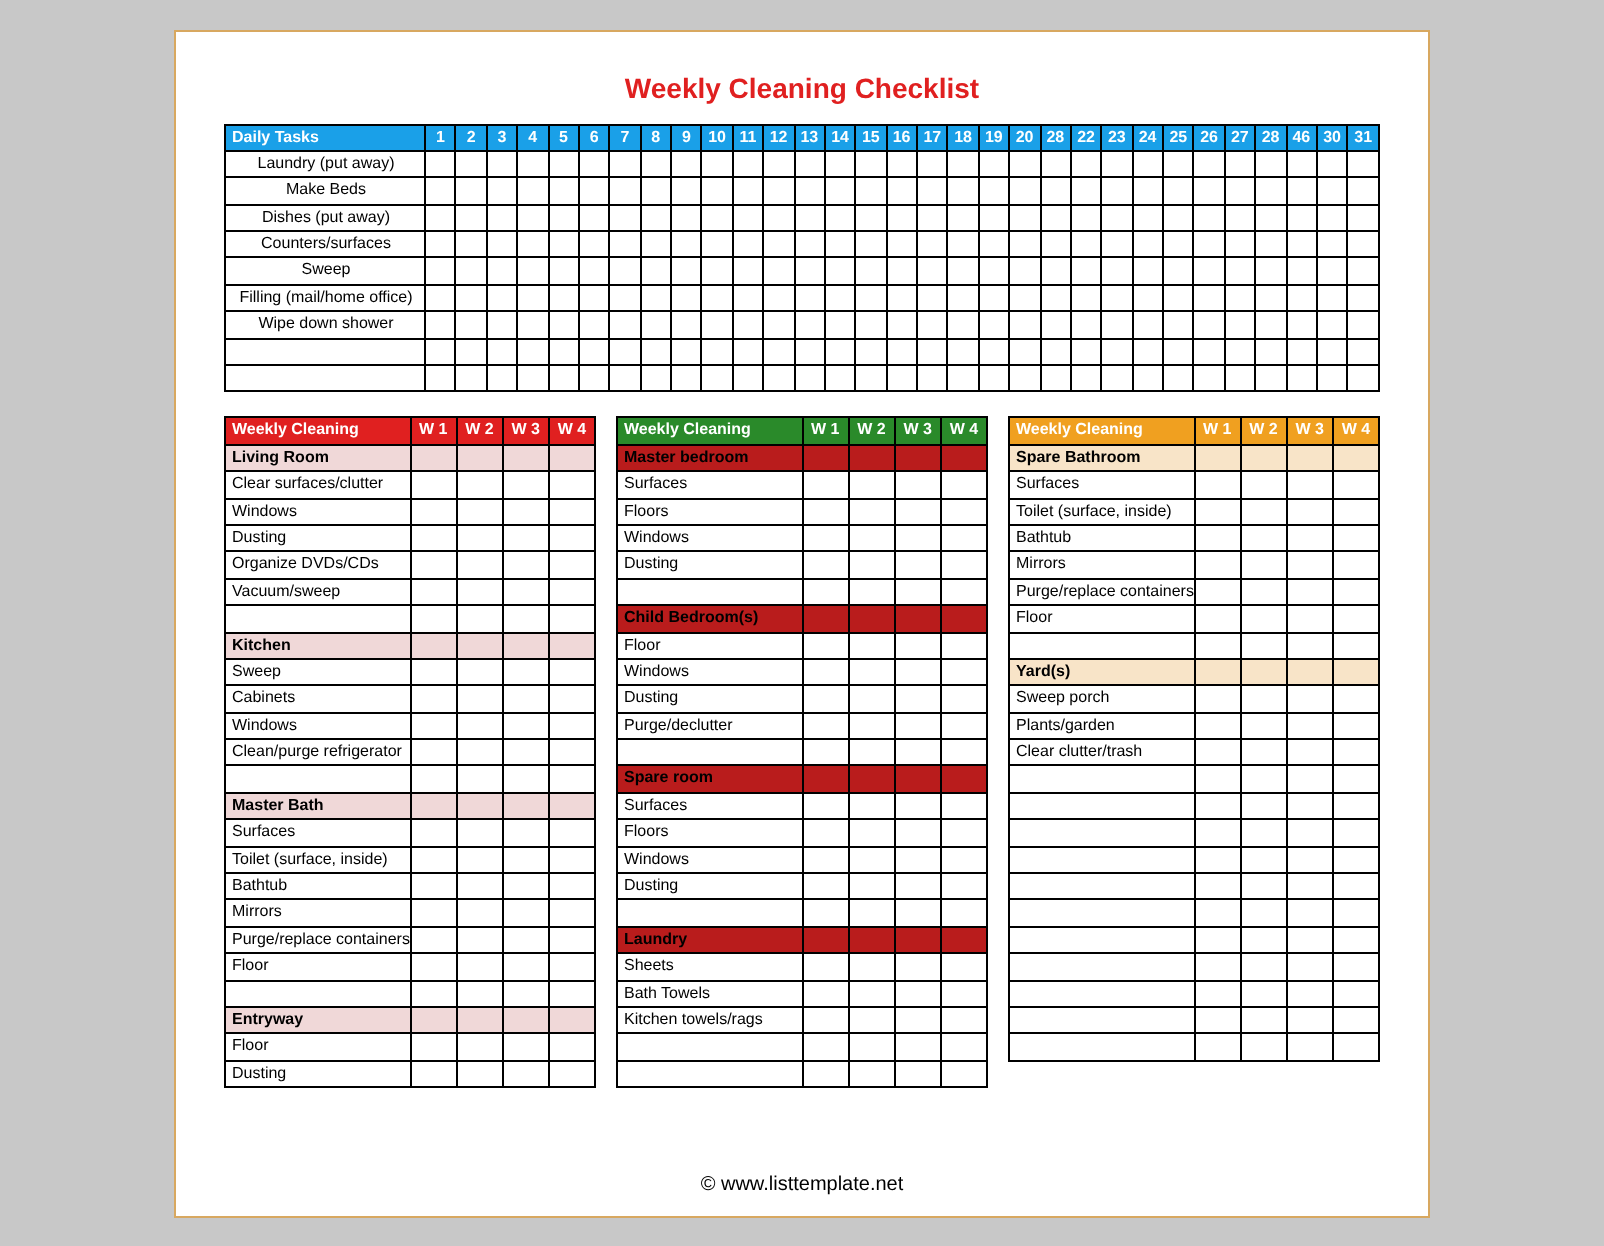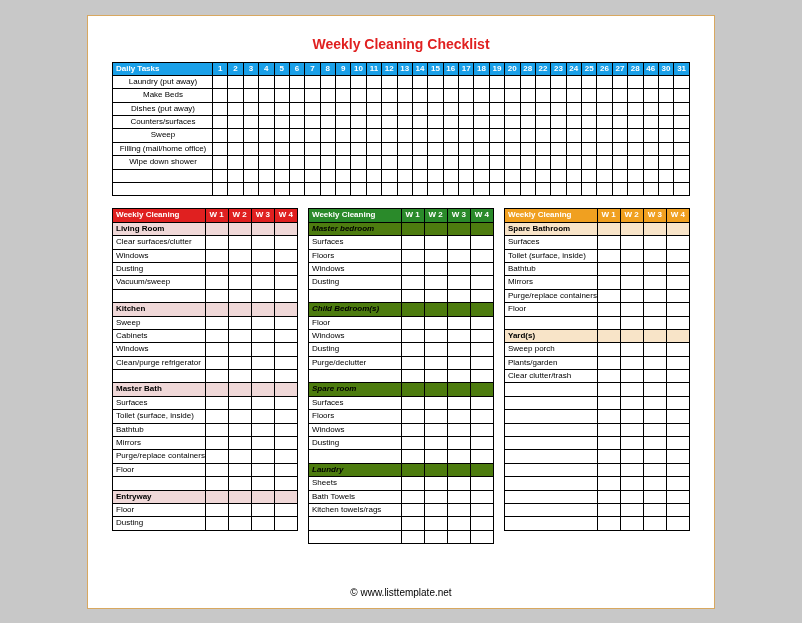--- a/index.html
+++ b/index.html
@@ -90,21 +90,21 @@
   .weekly td.first {
     text-align:left;
     padding-left:3px;
   }
   .col1 .weekly th { background:#e02020; }
   .col2 .weekly th { background:#2a8a2a; }
   .col3 .weekly th { background:#f0a020; }
 
   .subhead td.first { font-weight:bold; }
   .col1 .subhead td { background:#f0d8d8; }
-  .col2 .subhead td { background:#4d7c0f;font-style:italic; }
+  .col2 .subhead td { background:#b91c1c; }
   .col3 .subhead td { background:#f8e4c8; }
 
   .gap td { background:#fff; }
 
   .footer {
     text-align:center;
     font-size:10px;
     color:#000;
     margin-top:6px;
   }
@@ -507,20 +507,27 @@
               <td>&nbsp;</td>
             </tr>
             <tr>
               <td class="first">Dusting</td>
               <td>&nbsp;</td>
               <td>&nbsp;</td>
               <td>&nbsp;</td>
               <td>&nbsp;</td>
             </tr>
             <tr>
+              <td class="first">Organize DVDs/CDs</td>
+              <td>&nbsp;</td>
+              <td>&nbsp;</td>
+              <td>&nbsp;</td>
+              <td>&nbsp;</td>
+            </tr>
+            <tr>
               <td class="first">Vacuum/sweep</td>
               <td>&nbsp;</td>
               <td>&nbsp;</td>
               <td>&nbsp;</td>
               <td>&nbsp;</td>
             </tr>
             <tr class="gap">
               <td class="first">&nbsp;</td>
               <td>&nbsp;</td>
               <td>&nbsp;</td>

